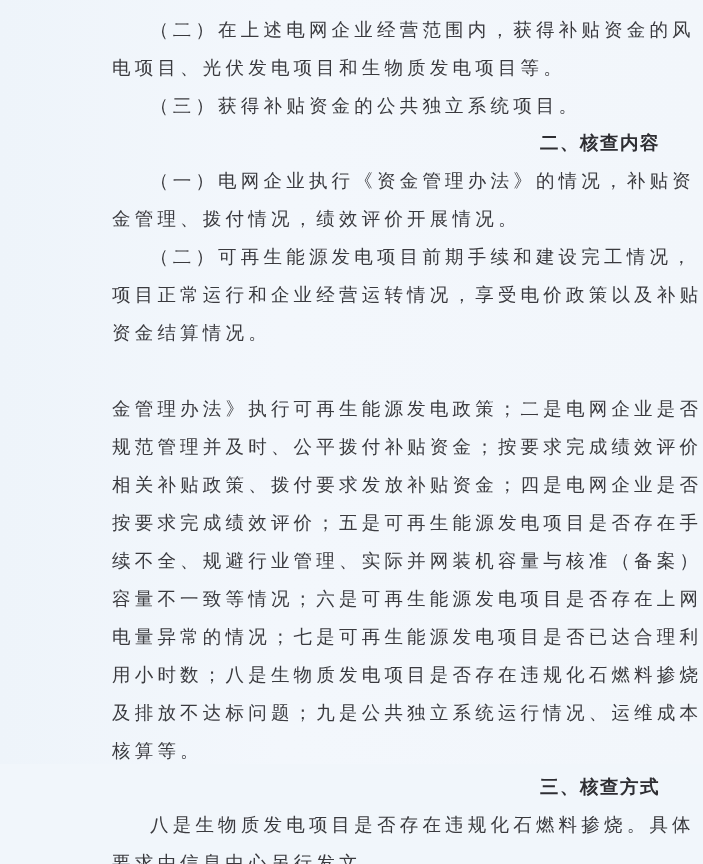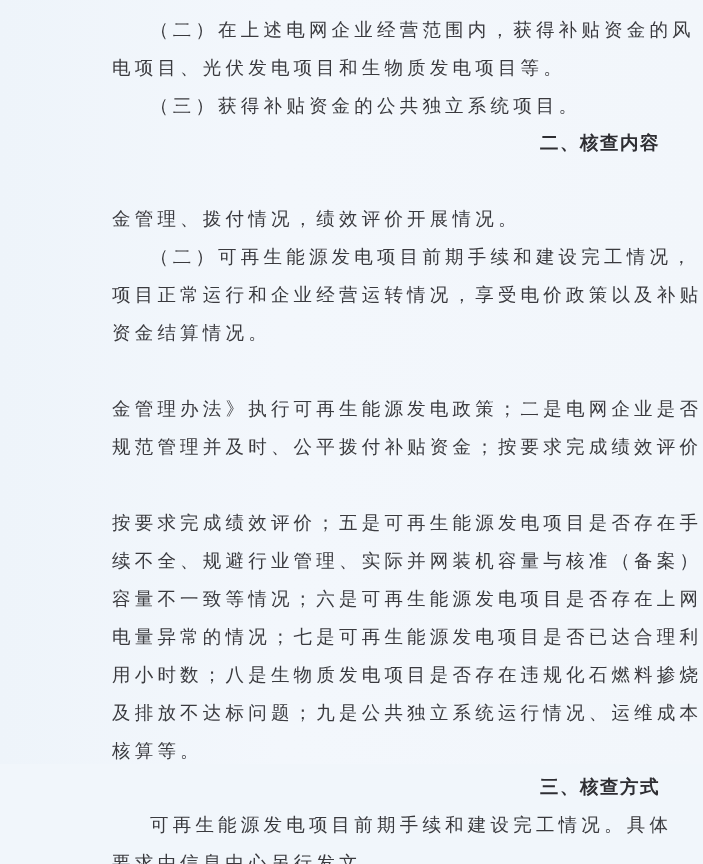--- a/index.html
+++ b/index.html
@@ -46,29 +46,31 @@
     }
   </style>
 </head>
 <body>
 
 <div class="page">
   <div class="line indent" style="top:18px">（二）在上述电网企业经营范围内，获得补贴资金的风</div>
   <div class="line" style="top:56px">电项目、光伏发电项目和生物质发电项目等。</div>
   <div class="line indent" style="top:94px">（三）获得补贴资金的公共独立系统项目。</div>
   <div class="line heading" style="top:131px">二、核查内容</div>
+  <div class="line indent" style="top:169px">（一）电网企业执行《资金管理办法》的情况，补贴资</div>
   <div class="line" style="top:207px">金管理、拨付情况，绩效评价开展情况。</div>
   <div class="line" style="top:283px">项目正常运行和企业经营运转情况，享受电价政策以及补贴</div>
   <div class="line indent" style="top:245px">（二）可再生能源发电项目前期手续和建设完工情况，</div>
   <div class="line" style="top:321px">资金结算情况。</div>
   <div class="line" style="top:397px">金管理办法》执行可再生能源发电政策；二是电网企业是否</div>
   <div class="line" style="top:435px">规范管理并及时、公平拨付补贴资金；按要求完成绩效评价</div>
+  <div class="line" style="top:473px">相关补贴政策、拨付要求发放补贴资金；四是电网企业是否</div>
   <div class="line" style="top:511px">按要求完成绩效评价；五是可再生能源发电项目是否存在手</div>
   <div class="line" style="top:549px">续不全、规避行业管理、实际并网装机容量与核准（备案）</div>
   <div class="line" style="top:587px">容量不一致等情况；六是可再生能源发电项目是否存在上网</div>
   <div class="line" style="top:625px">电量异常的情况；七是可再生能源发电项目是否已达合理利</div>
   <div class="line" style="top:663px">用小时数；八是生物质发电项目是否存在违规化石燃料掺烧</div>
   <div class="line" style="top:701px">及排放不达标问题；九是公共独立系统运行情况、运维成本</div>
   <div class="line" style="top:739px">核算等。</div>
   <div class="line heading" style="top:775px">三、核查方式</div>
-  <div class="line indent" style="top:813px">可再生能源发电项目前期手续和建设完工情况。具体</div>
+  <div class="line indent" style="top:813px">八是生物质发电项目是否存在违规化石燃料掺烧。具体</div>
   <div class="line" style="top:851px">要求由信息中心另行发文。</div>
 </div>
 
 </body></html>

